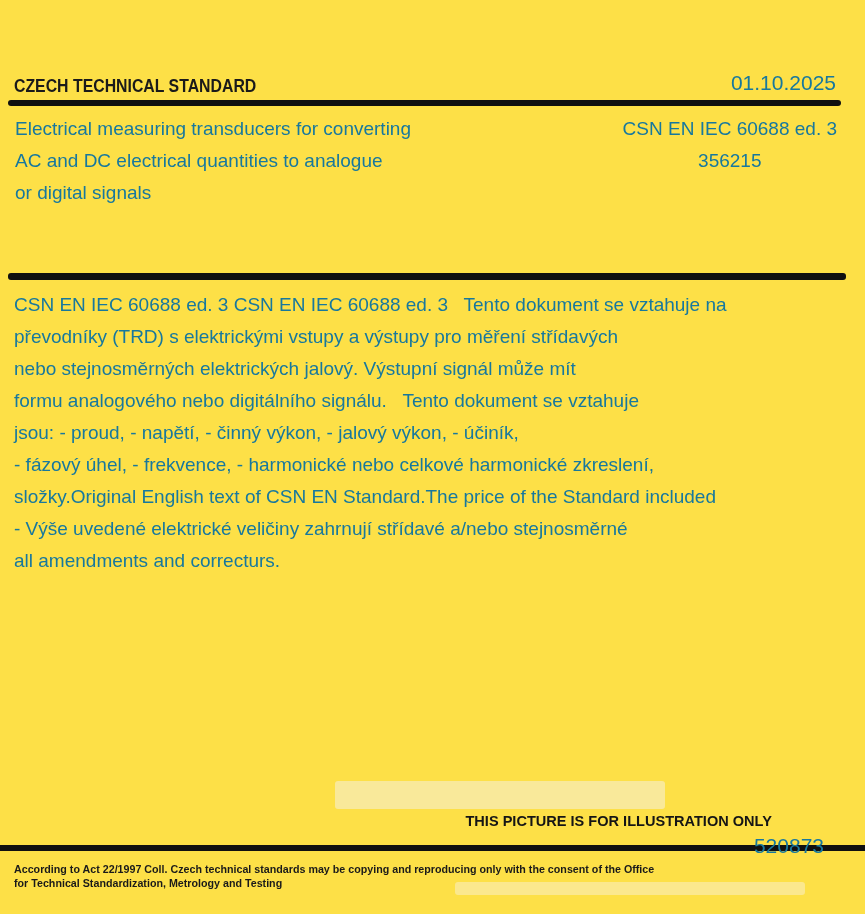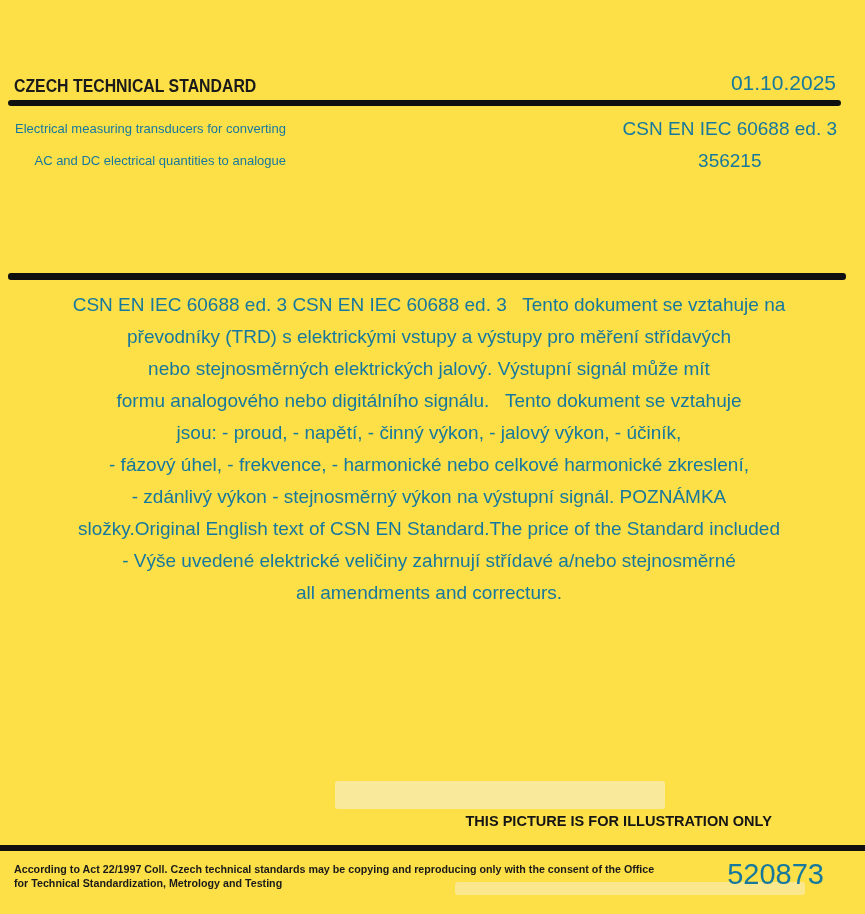--- a/index.html
+++ b/index.html
@@ -46,23 +46,22 @@
     background: #101010;
     border-radius: 3px;
   }
 
   
   .title-left {
     position: absolute;
     left: 15px;
     top: 113px;
     color: #17789e;
-    font-size: 13px;
+    font-size: 19px;
     line-height: 32px;
-    text-align: right;
   }
   .title-right {
     position: absolute;
     right: 28px;
     top: 113px;
     color: #17789e;
     font-size: 19px;
     line-height: 32px;
     text-align: center;
   }
@@ -82,21 +81,20 @@
     position: absolute;
     left: 14px;
     top: 289px;
     width: 830px;
     color: #17789e;
     font-size: 19px;
     line-height: 32px;
   }
   .abstract .line {
     white-space: pre-wrap;
-    text-align: center;
   }
 
   
   .watermark-main {
     position: absolute;
     left: 335px;
     top: 781px;
     width: 330px;
     height: 28px;
     background: rgba(246, 240, 222, 0.55);
@@ -142,54 +140,54 @@
     font-weight: 700;
     color: #1a1a1a;
     line-height: 14px;
     transform: scaleX(0.93);
     transform-origin: left top;
     white-space: nowrap;
   }
   .doc-number {
     position: absolute;
     right: 41px;
-    top: 858px;
-    font-size: 29px;
+    top: 834px;
+    font-size: 21px;
     color: #17789e;
     white-space: nowrap;
   }
 </style>
 </head>
 <body>
 
 <div class="page">
 
   <div class="std-type">CZECH TECHNICAL STANDARD</div>
   <div class="issue-date">01.10.2025</div>
   <div class="rule-header"></div>
 
   <div class="title-left">
     <div class="line">Electrical measuring transducers for converting</div>
     <div class="line">AC and DC electrical quantities to analogue</div>
+    <div class="line">or digital signals</div>
   </div>
   <div class="title-right">
     <div>CSN EN IEC 60688 ed. 3</div>
     <div>356215</div>
   </div>
 
   <div class="rule-title"></div>
 
   <div class="abstract">
     <div class="line">CSN EN IEC 60688 ed. 3 CSN EN IEC 60688 ed. 3   Tento dokument se vztahuje na</div>
     <div class="line">převodníky (TRD) s elektrickými vstupy a výstupy pro měření střídavých</div>
     <div class="line">nebo stejnosměrných elektrických jalový. Výstupní signál může mít</div>
     <div class="line">formu analogového nebo digitálního signálu.   Tento dokument se vztahuje</div>
     <div class="line">jsou: - proud, - napětí, - činný výkon, - jalový výkon, - účiník,</div>
     <div class="line">- fázový úhel, - frekvence, - harmonické nebo celkové harmonické zkreslení,</div>
-    <div class="line">- zdánlivý výkon - stejnosměrný výkon na výstupní signál. POZNÁMKA</div>
     <div class="line">složky.Original English text of CSN EN Standard.The price of the Standard included</div>
     <div class="line">- Výše uvedené elektrické veličiny zahrnují střídavé a/nebo stejnosměrné</div>
     <div class="line">all amendments and correcturs.</div>
   </div>
 
   <div class="watermark-main"></div>
   <div class="watermark-footer"></div>
 
   <div class="illustration-note">THIS PICTURE IS FOR ILLUSTRATION ONLY</div>
 

